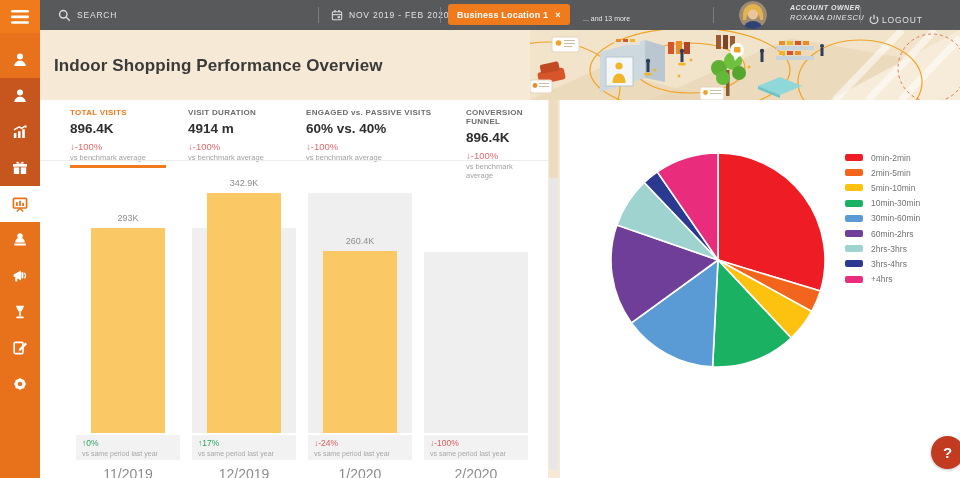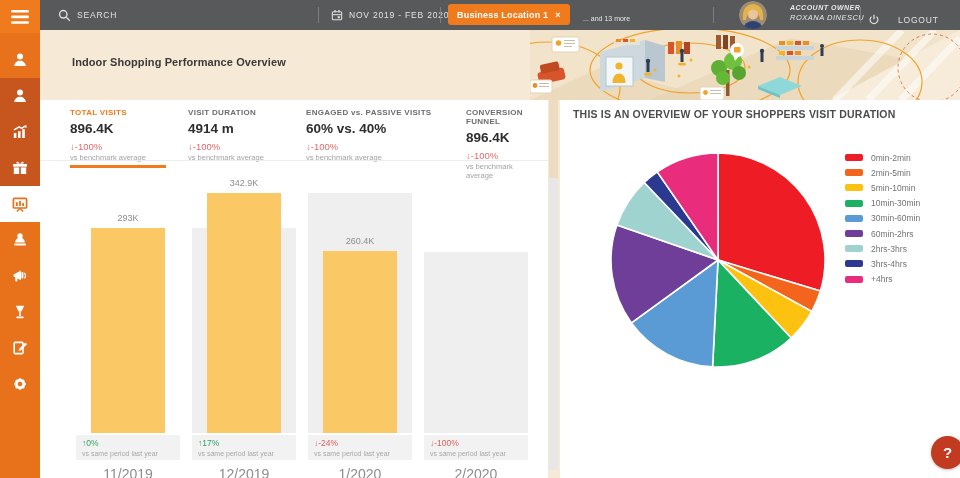--- a/index.html
+++ b/index.html
@@ -12,33 +12,33 @@
   .tb-group { position:absolute; top:0; height:30px; display:flex; align-items:center; gap:6px; }
   .tb-text { font-size:8.5px; letter-spacing:.8px; color:#e2e2e2; white-space:nowrap; }
   .tb-div { position:absolute; top:7px; width:1px; height:16px; background:#7d7d7f; }
   .chip { position:absolute; left:448px; top:4px; height:21px; background:#ef7b1d; border-radius:3px; display:flex; align-items:center; padding:0 9px; gap:7px; cursor:pointer; }
   .chip span { font-size:9px; font-weight:bold; color:#fff; letter-spacing:.2px; white-space:nowrap; }
   .tb-more { position:absolute; left:583px; top:15px; font-size:7px; color:#e6e6e6; white-space:nowrap; }
   .avatar { position:absolute; left:739px; top:1px; width:28px; height:28px; border-radius:50%; overflow:hidden; cursor:pointer; }
   .account { position:absolute; left:790px; top:3px; line-height:10px;font-style:italic; }
   .account .role { font-size:7px; font-weight:bold; letter-spacing:.5px; color:#e8e8e8; }
   .account .name { font-size:7.5px; letter-spacing:.5px; color:#e8e8e8; }
-  .logout { position:absolute; left:868px; top:0; height:39px; display:flex; align-items:center; gap:18px; cursor:pointer; }
+  .logout { position:absolute; left:868px; top:0; height:39px; display:flex; align-items:center; gap:2px; cursor:pointer; }
 
   
   .sidebar { position:absolute; left:0; top:30px; width:40px; height:448px; background:#e8721c; padding-top:12px; z-index:5; }
   .side-item { width:40px; height:36px; display:flex; align-items:center; justify-content:center; color:#fff; cursor:pointer; --bg:#e8721c; }
   .side-item.dark { background:#c7551e; --bg:#c7551e; }
   .side-item.active { background:#ffffff; color:#e8721c; --bg:#ffffff; }
   .side-bottom { position:absolute; left:0; bottom:0; width:40px; height:56px; background:#c05a1b; }
 
   
   .main { position:absolute; left:40px; top:30px; width:920px; height:448px; }
   .banner-svg { position:absolute; right:0; top:0; width:430px; height:70px; }
-  .page-title { position:absolute; left:32px; top:26px; font-size:11px; font-weight:bold; color:#3a3a3a; letter-spacing:.1px; }
+  .page-title { position:absolute; left:14px; top:26px; font-size:17px; font-weight:bold; color:#3a3a3a; letter-spacing:.1px; }
 
   .left-panel { position:absolute; left:0; top:70px; width:508px; height:378px; background:#fff; }
   .right-panel { position:absolute; left:520px; top:70px; width:400px; height:378px; background:#fff; }
   .sb-thumb { position:absolute; left:509px; top:70px; width:9px; height:78px; background:#eddcc1; }
   .sb-track { position:absolute; left:509px; top:148px; width:9px; height:292px; background:#e7e7e7; }
 
   
   .kpis { position:absolute; left:30px; top:8px; right:8px; display:grid; grid-template-columns:118px 118px 160px 1fr; }
   .kpi { cursor:pointer; }
   .kpi-label { font-size:8px; font-weight:bold; letter-spacing:.3px; color:#6d6d6d; }
@@ -402,21 +402,20 @@
           <div class="xlabel">1/2020</div>
           <div class="xlabel">2/2020</div>
         </div>
     </div>
   </section>
 
   <div class="sb-thumb"></div>
   <div class="sb-track"></div>
 
   <section class="right-panel">
-    <h2 class="rp-title">THIS IS AN OVERVIEW OF YOUR SHOPPERS VISIT DURATION</h2>
     <svg class="pie-svg" id="pie-svg" viewBox="0 0 400 378">
         <path d="M158,160 L158.0,53.0 A107,107 0 0 1 260.4,191.1 Z" fill="#ee1c25" stroke="#ffffff" stroke-width="1.6"></path>
         <path d="M158,160 L260.4,191.1 A107,107 0 0 1 251.8,211.5 Z" fill="#f3641d" stroke="#ffffff" stroke-width="1.6"></path>
         <path d="M158,160 L251.8,211.5 A107,107 0 0 1 231.2,238.0 Z" fill="#fdc110" stroke="#ffffff" stroke-width="1.6"></path>
         <path d="M158,160 L231.2,238.0 A107,107 0 0 1 152.6,266.9 Z" fill="#1ab162" stroke="#ffffff" stroke-width="1.6"></path>
         <path d="M158,160 L152.6,266.9 A107,107 0 0 1 71.4,222.9 Z" fill="#5b9bd5" stroke="#ffffff" stroke-width="1.6"></path>
         <path d="M158,160 L71.4,222.9 A107,107 0 0 1 56.9,125.0 Z" fill="#6f3e98" stroke="#ffffff" stroke-width="1.6"></path>
         <path d="M158,160 L56.9,125.0 A107,107 0 0 1 84.3,82.5 Z" fill="#9ed3d0" stroke="#ffffff" stroke-width="1.6"></path>
         <path d="M158,160 L84.3,82.5 A107,107 0 0 1 97.3,71.9 Z" fill="#2b3990" stroke="#ffffff" stroke-width="1.6"></path>
         <path d="M158,160 L97.3,71.9 A107,107 0 0 1 158.0,53.0 Z" fill="#ea2c7c" stroke="#ffffff" stroke-width="1.6"></path>

